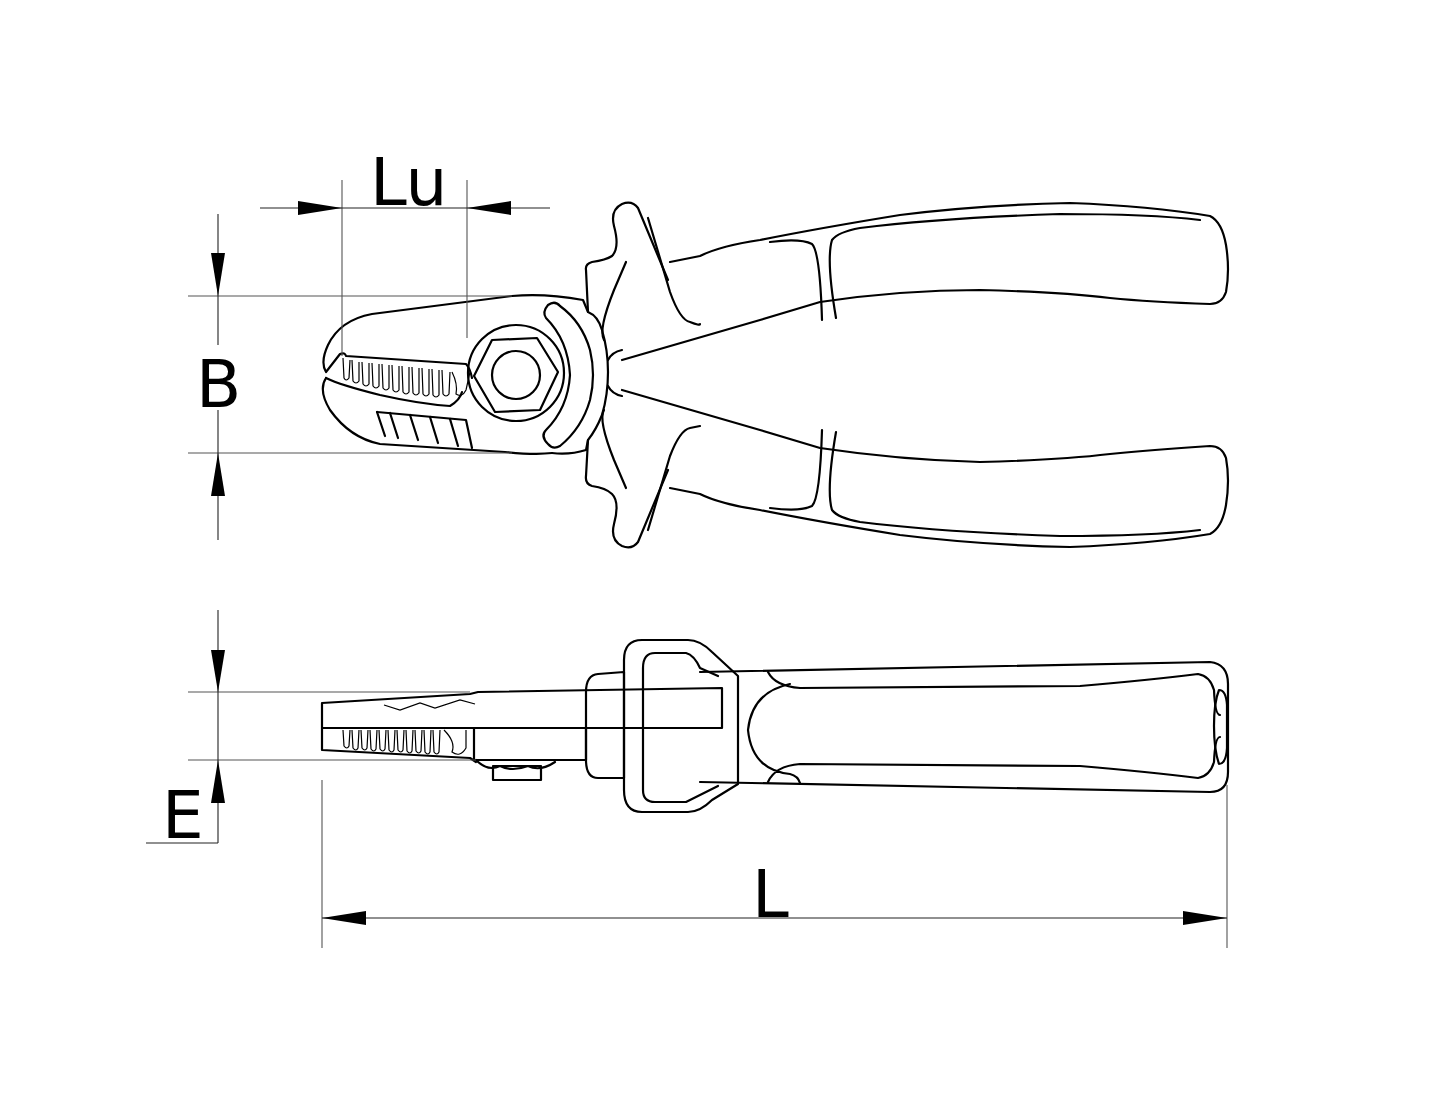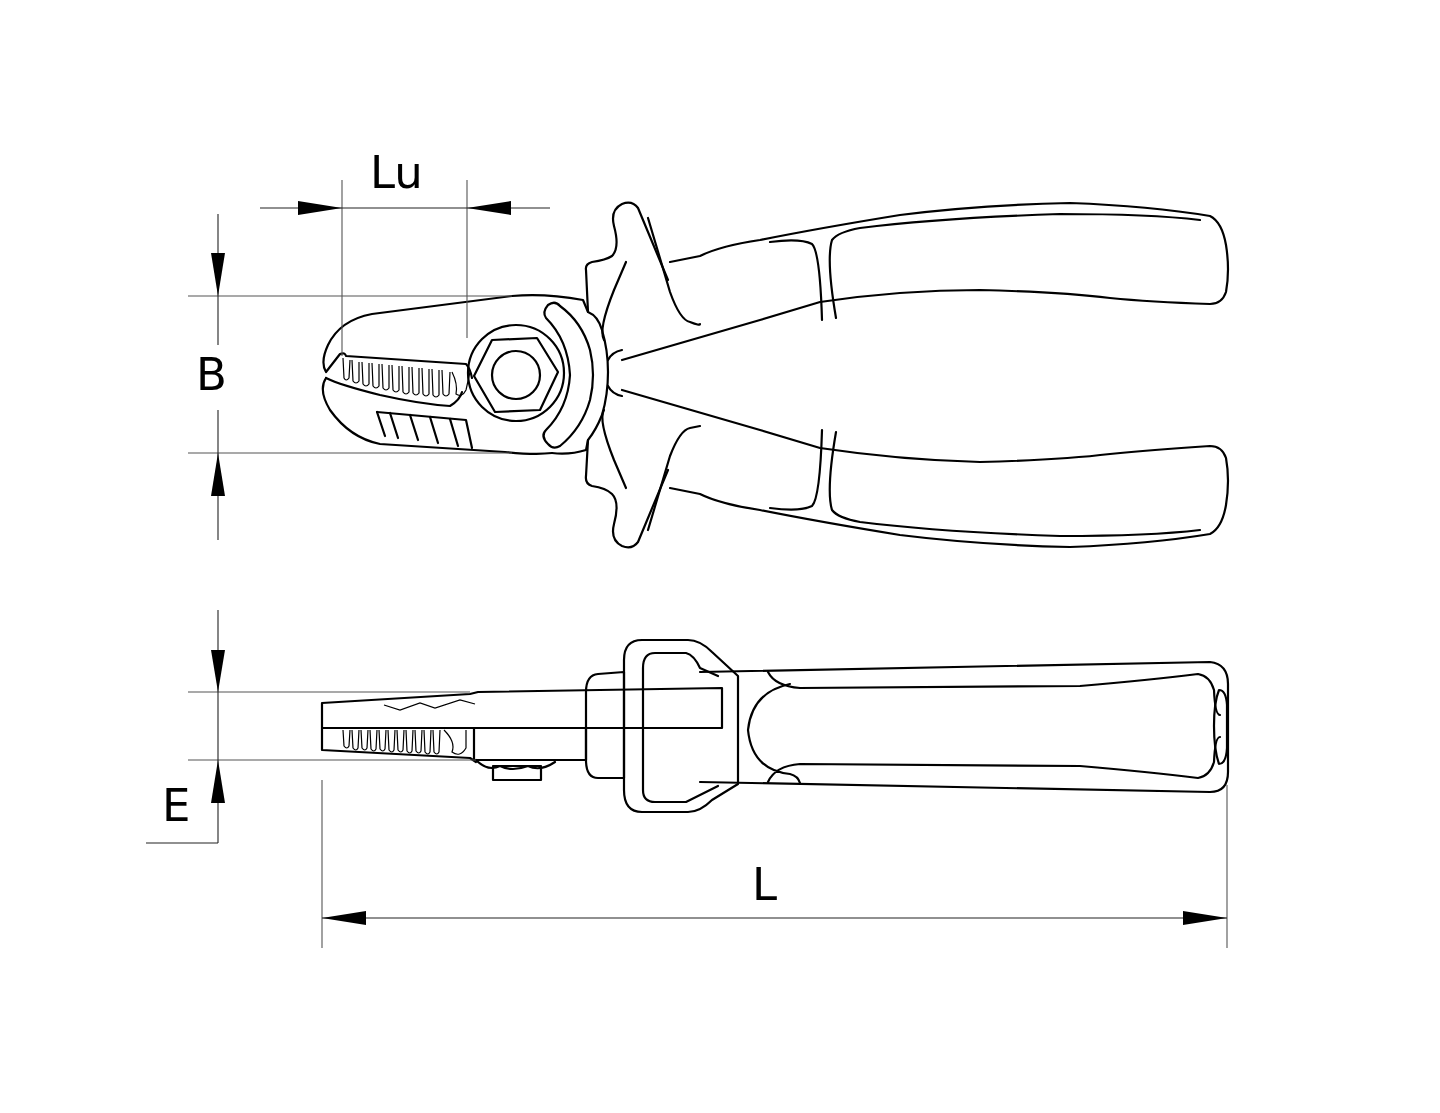--- a/index.html
+++ b/index.html
@@ -6,21 +6,21 @@
   body { width: 1440px; height: 1113px; overflow: hidden; position: relative; }
   #canvas { position: absolute; left: 0; top: 0; width: 1440px; height: 1113px; }
   .outline { fill: none; stroke: #000; stroke-width: 2.2; stroke-linejoin: round; stroke-linecap: round; }
   .thin { fill: none; stroke: #000; stroke-width: 1.2; }
   .dim { fill: none; stroke: #222; stroke-width: 1.1; }
   .ext { fill: none; stroke: #555; stroke-width: 1.1; }
   .arrow { fill: #000; stroke: none; }
   .dim-label {
     position: absolute;
     font-family: "DejaVu Sans", "Liberation Sans", sans-serif;
-    font-size: 45px; line-height: 1; color: #000;
+    font-size: 66px; line-height: 1; color: #000;
   }
 </style>
 </head>
 <body>
 
 <svg id="canvas" viewBox="0 0 1440 1113" xmlns="http://www.w3.org/2000/svg">
 
   <g>
 
     <path class="outline" d="M512,296 L372,314 Q340,320 328,345 Q320,362 326,372 L340,354 Q345,352 346,356 L466,364 Q470,368 472,378"></path>

